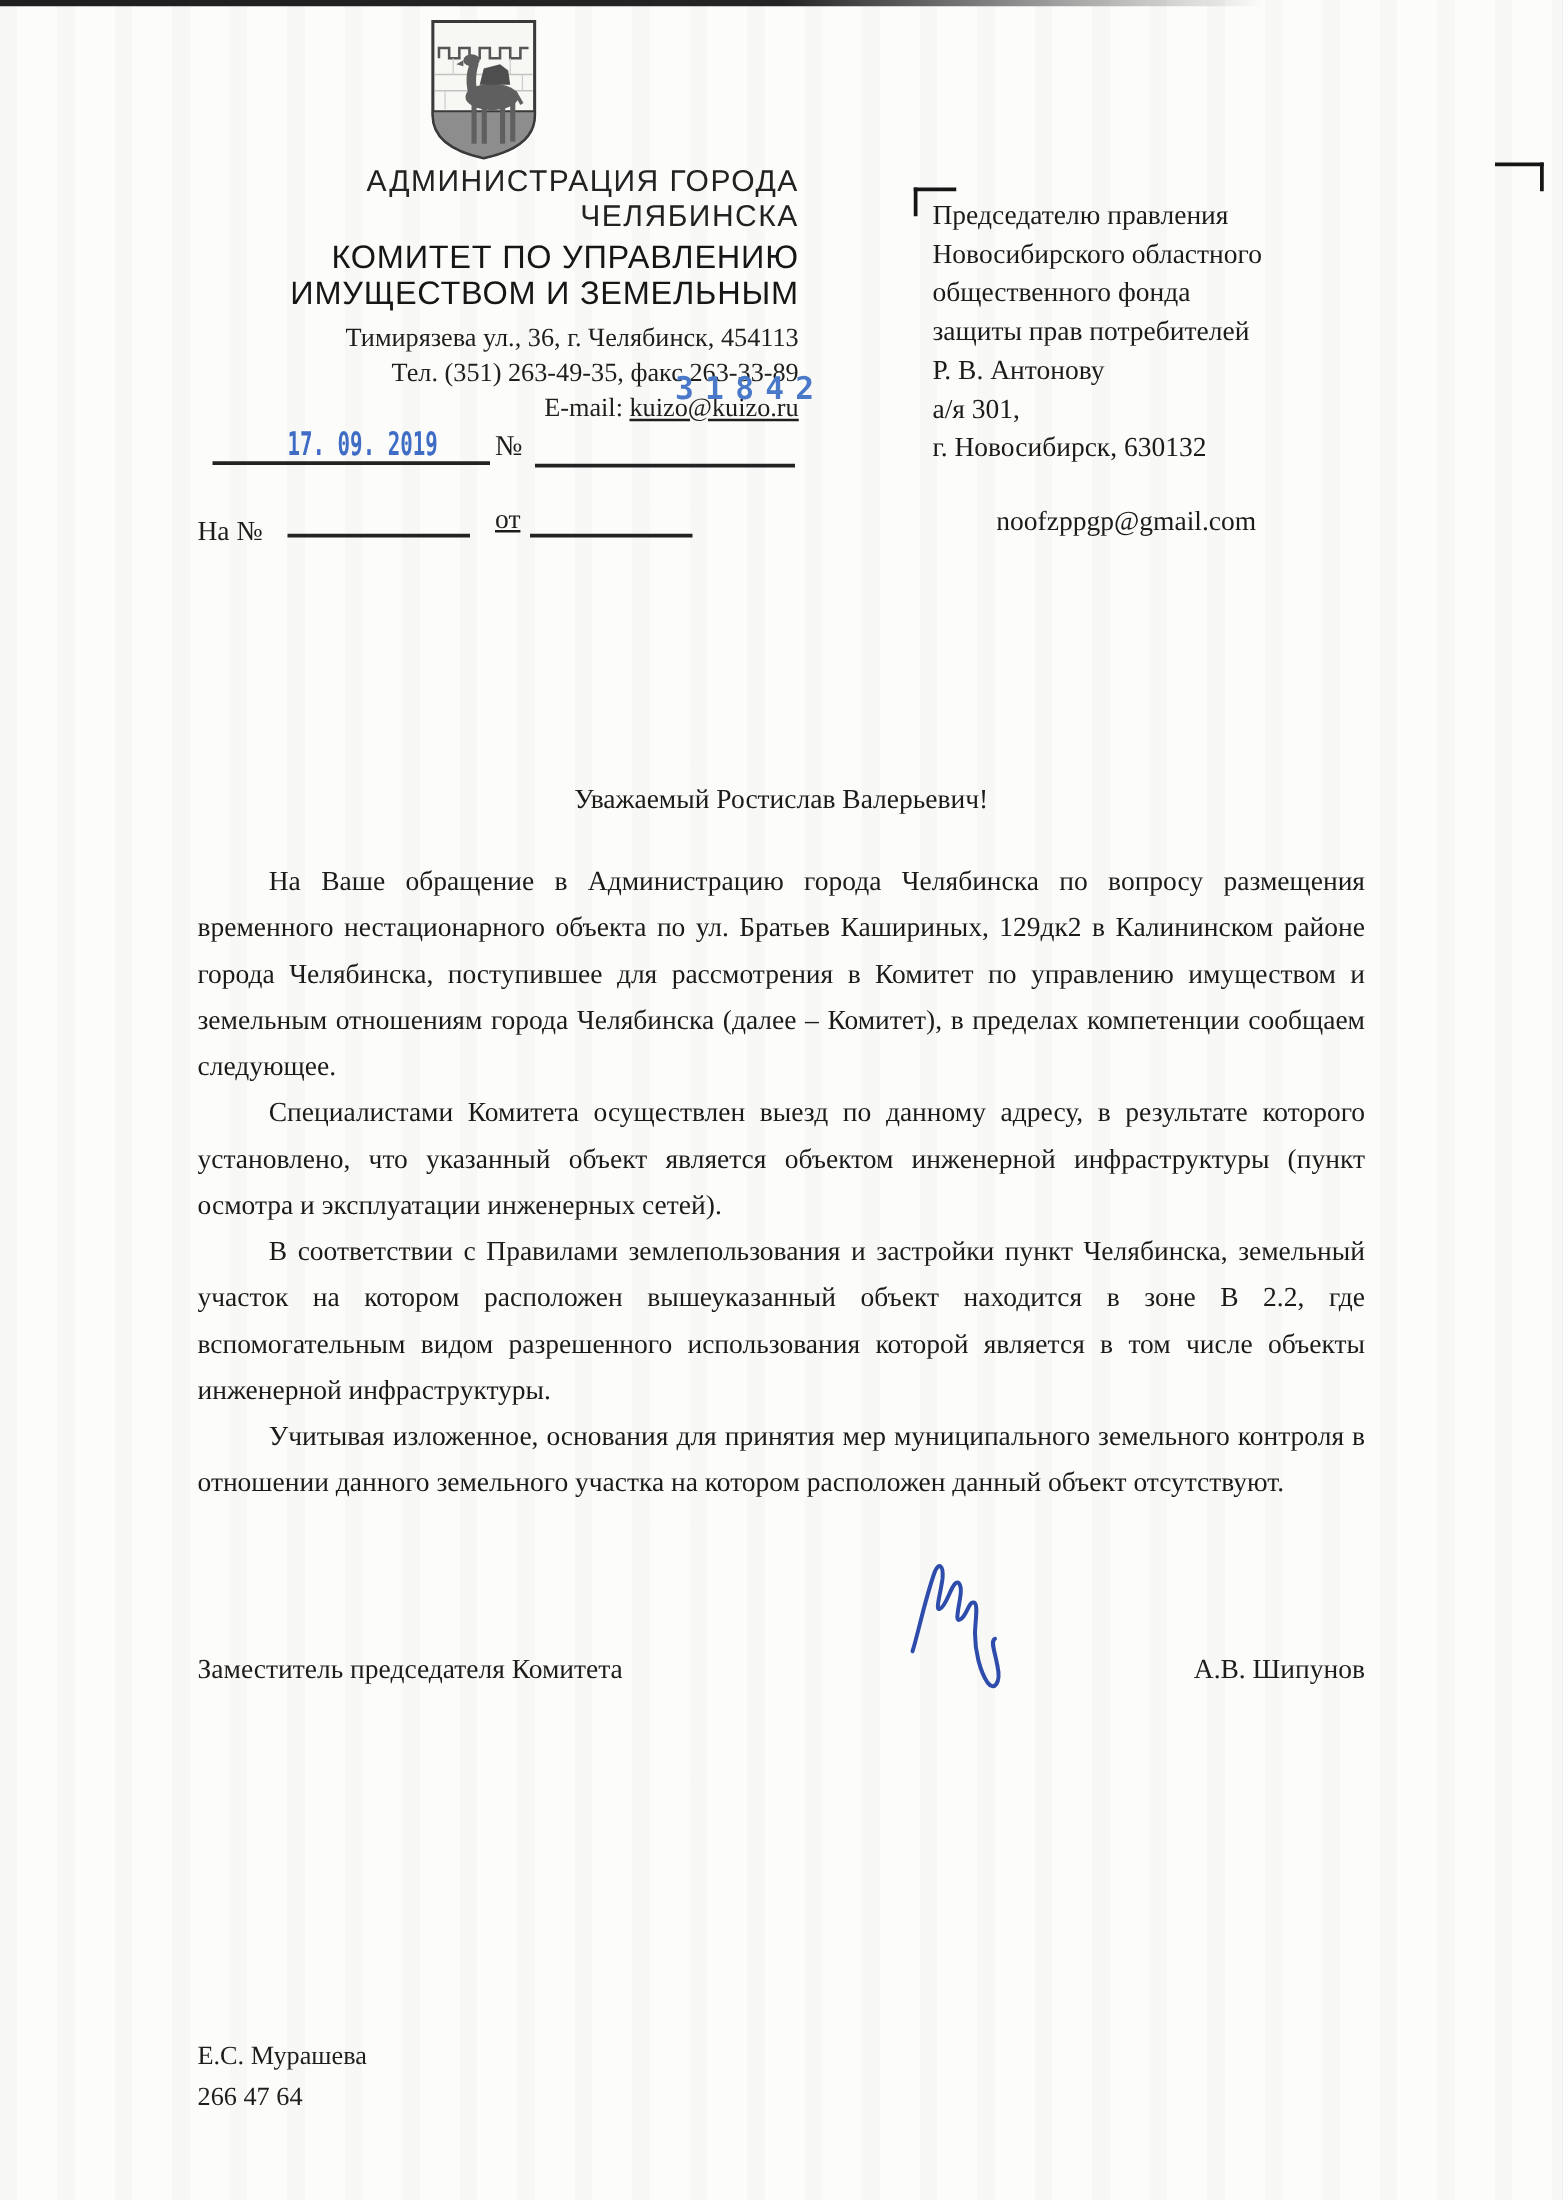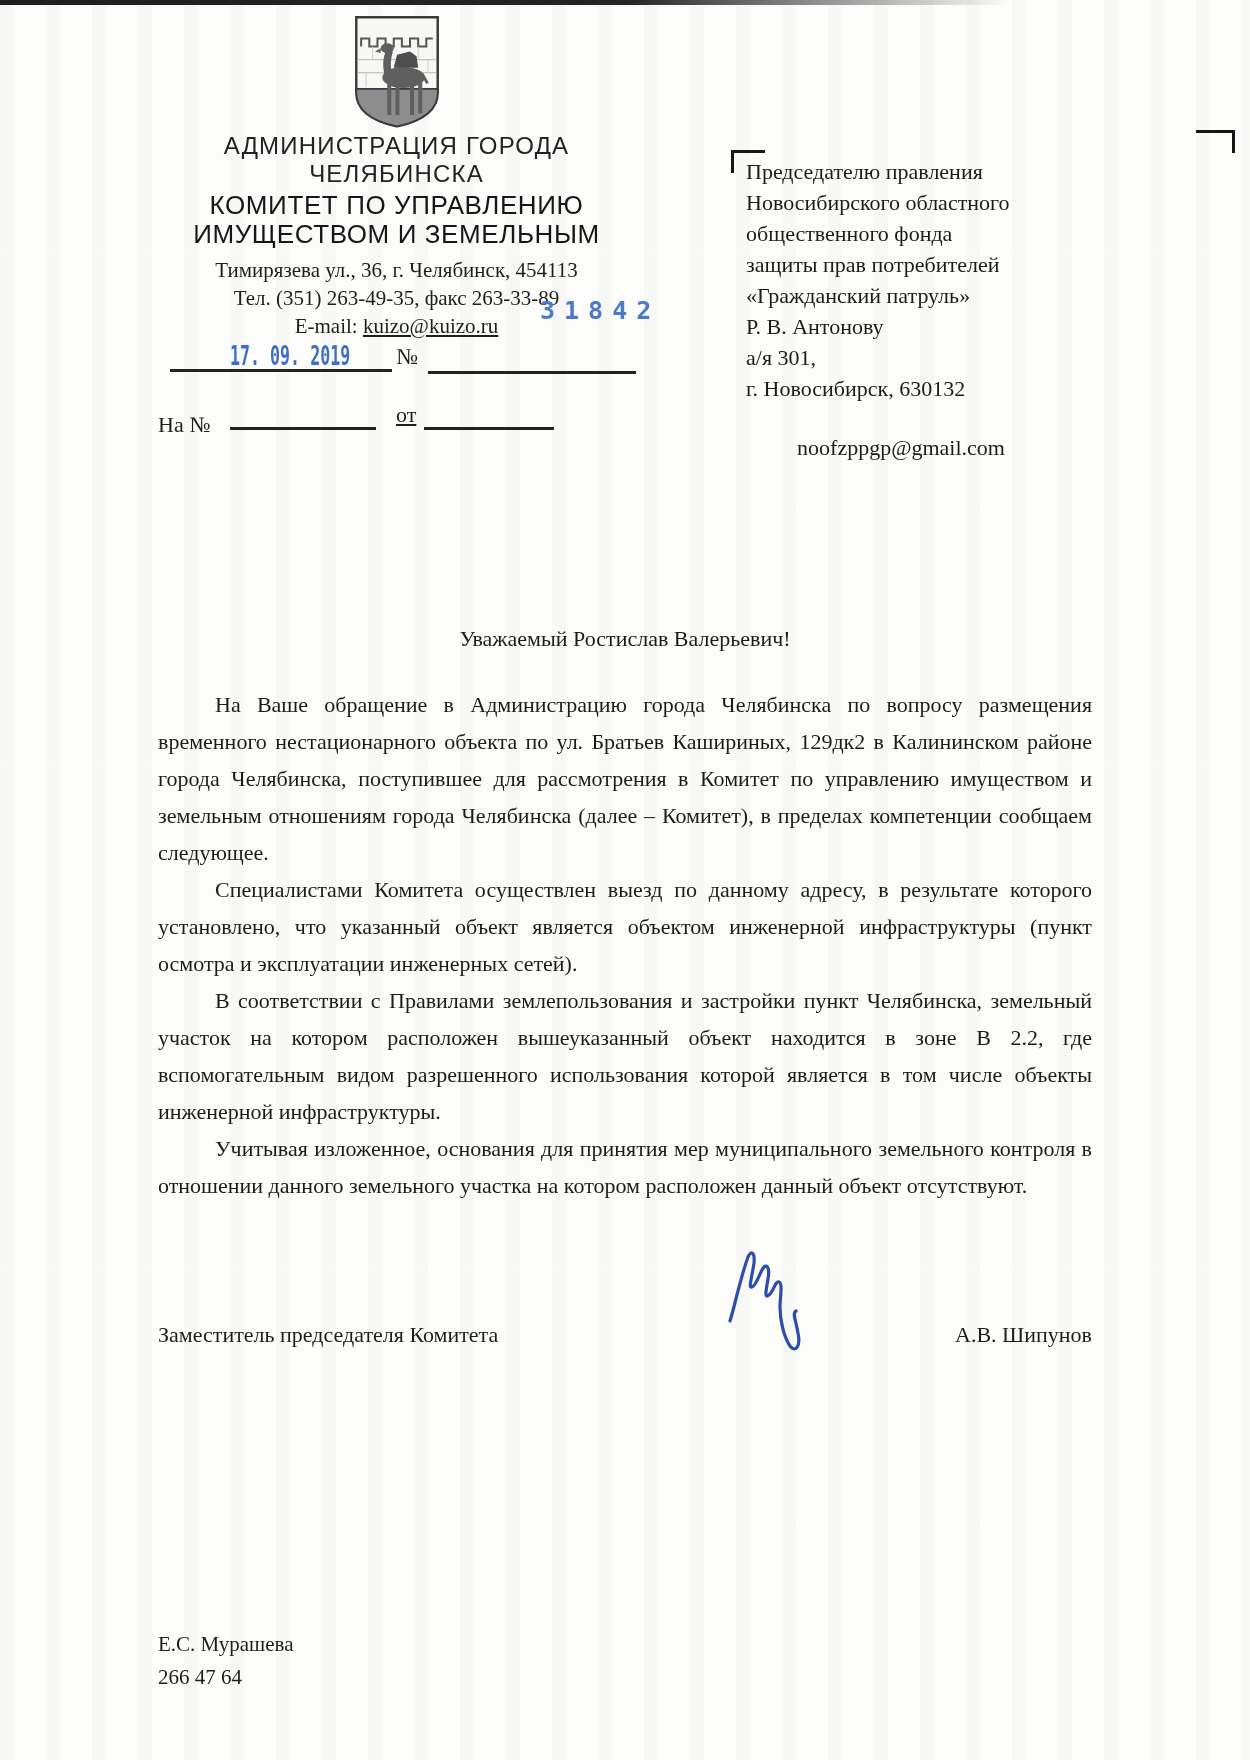--- a/index.html
+++ b/index.html
@@ -6,21 +6,21 @@
   .page{
     position:relative; width:1250px; height:1760px; margin:0 auto;
     background:#fcfcfa;
     background-image:repeating-linear-gradient(90deg, rgba(120,120,125,0.035) 0 14px, rgba(0,0,0,0) 14px 46px);
     font-family:"Liberation Serif", serif; color:#1d1d1b; overflow:hidden;
   }
   .abs{position:absolute;}
   .scan-band{top:0;left:0;width:1010px;height:5px;
     background:linear-gradient(to right,#1f1f1f 0%,#242424 62%,#8a8a8a 80%,rgba(160,160,160,0) 100%);}
   
-  .header-col{left:144px;top:14px;width:505px;text-align:center;}
+  .header-col{left:134px;top:14px;width:505px;text-align:right;}
   .emblem{display:block;margin:0 auto 4px auto;}
   .admin{font-family:"Liberation Sans",sans-serif;font-size:24px;letter-spacing:1.2px;color:#222;}
   .committee{margin-top:3px;font-family:"Liberation Sans",sans-serif;font-weight:normal;font-size:26px;line-height:29px;letter-spacing:0.6px;color:#161616;}
   .addr{font-size:21px;line-height:28px;color:#1e1e1c;}
   .addr-first{margin-top:7px;}
   .email-link{color:#1e1e1c;text-decoration:underline;}
   
   .u-line{border-bottom:3px solid #232323;height:0;}
   .date-underline{left:170px;top:369px;width:222px;}
   .date-stamp{left:230px;top:341px;color:#3f6dc6;font-family:"DejaVu Sans Mono",monospace;
@@ -96,21 +96,20 @@
   <div class="abs u-line ref-underline2"></div>
 
   <div class="abs corner-recipient"></div>
   <div class="abs corner-page"></div>
 
   <div class="abs recipient">
     <div>Председателю правления</div>
     <div>Новосибирского областного</div>
     <div>общественного фонда</div>
     <div>защиты прав потребителей</div>
-    <div>«Гражданский патруль»</div>
     <div>Р. В. Антонову</div>
     <div>а/я 301,</div>
     <div>г. Новосибирск, 630132</div>
     <div class="recipient-email">noofzppgp@gmail.com</div>
   </div>
 
   <div class="abs body-block">
     <p class="salutation">Уважаемый Ростислав Валерьевич!</p>
     <p class="para">На Ваше обращение в Администрацию города Челябинска по вопросу размещения временного нестационарного объекта по ул. Братьев Кашириных, 129дк2 в Калининском районе города Челябинска, поступившее для рассмотрения в Комитет по управлению имуществом и земельным отношениям города Челябинска (далее – Комитет), в пределах компетенции сообщаем следующее.</p>
     <p class="para">Специалистами Комитета осуществлен выезд по данному адресу, в результате которого установлено, что указанный объект является объектом инженерной инфраструктуры (пункт осмотра и эксплуатации инженерных сетей).</p>

